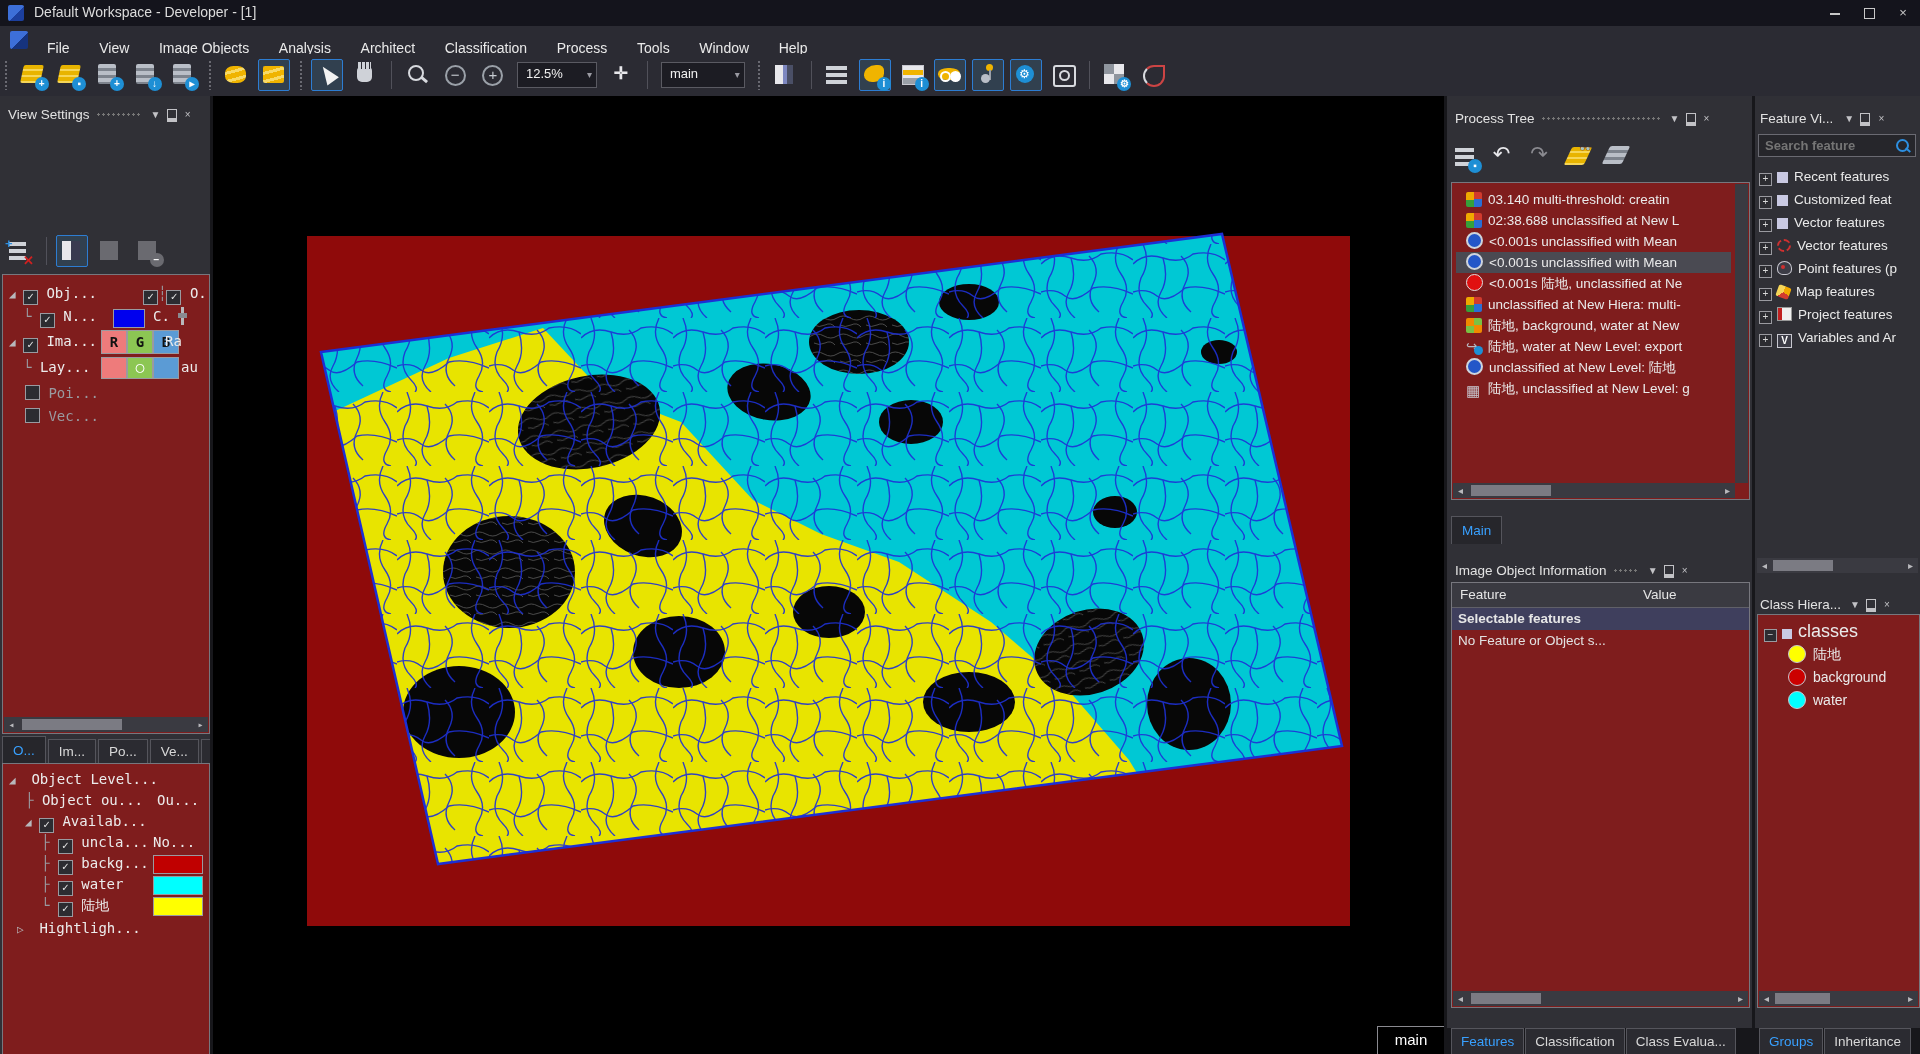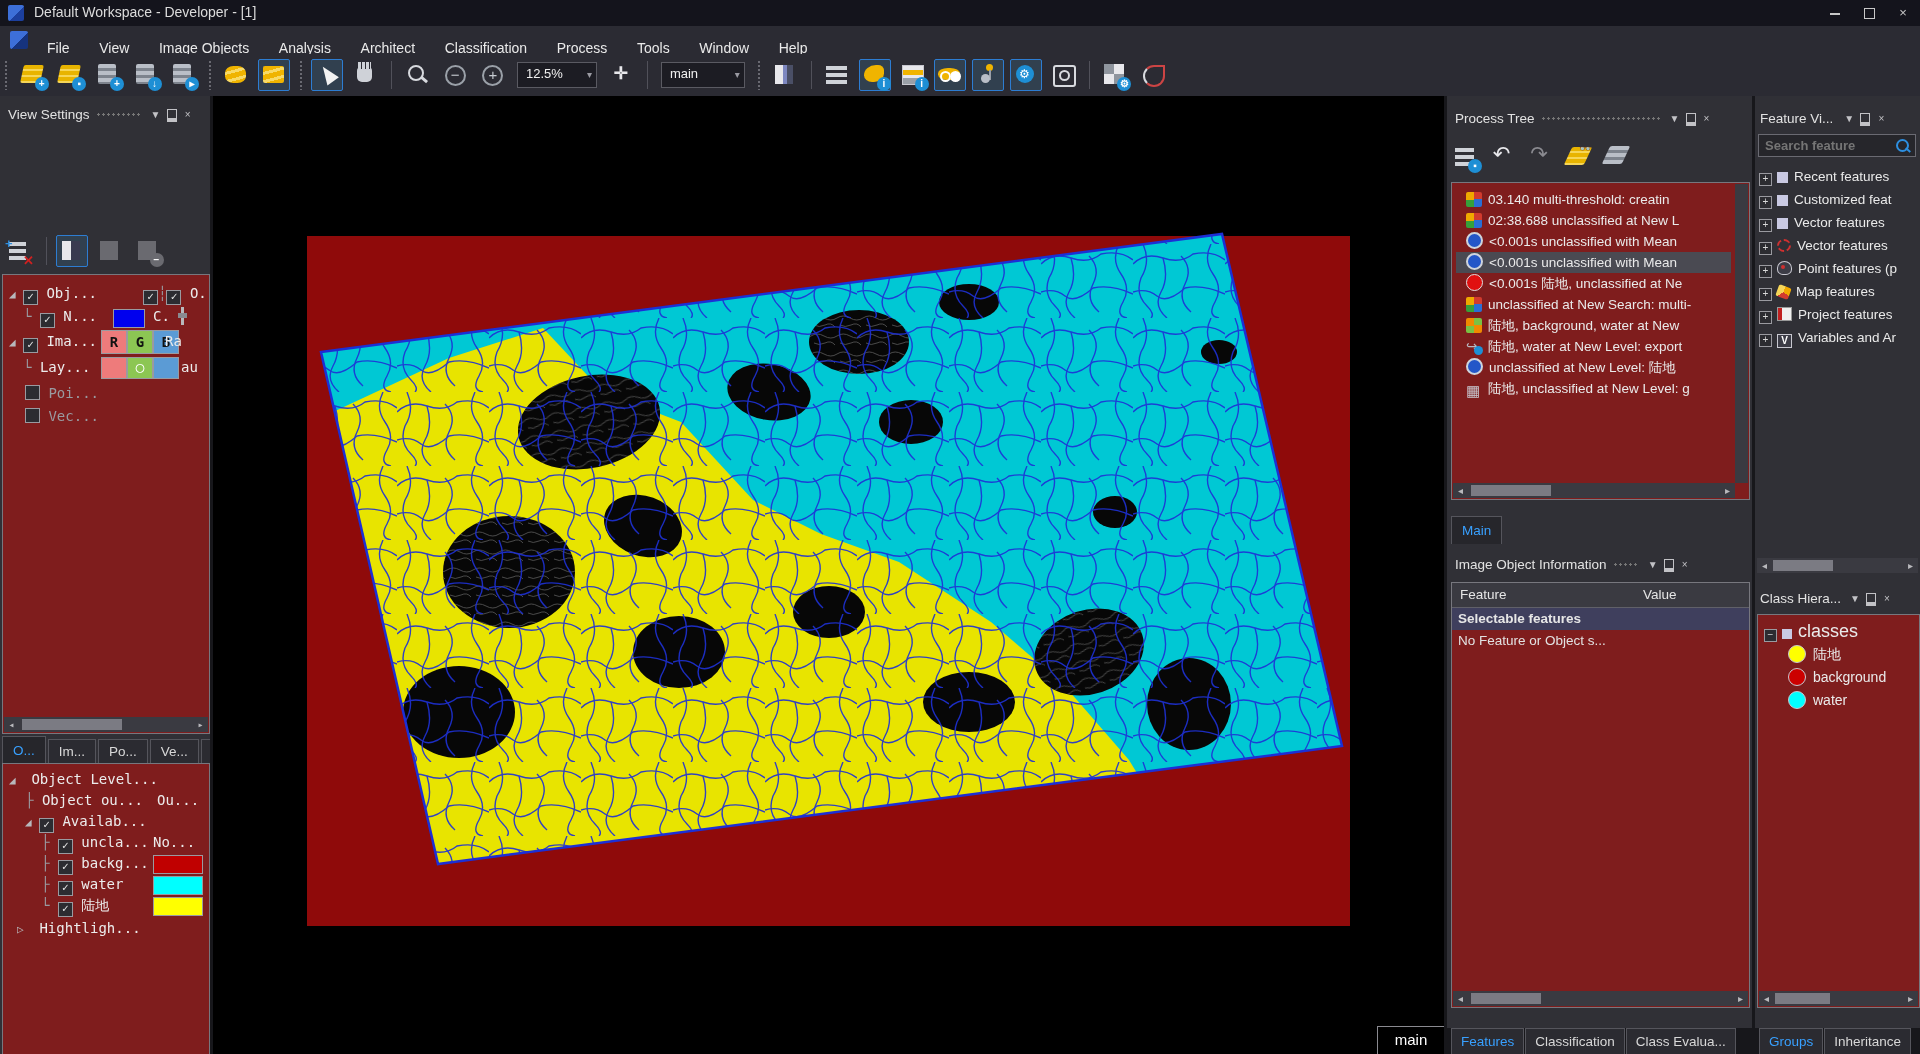--- a/index.html
+++ b/index.html
@@ -45,21 +45,21 @@
   .samples:before{content:"";position:absolute;left:13px;top:4px;width:7px;height:7px;border-radius:50%;background:#f0b400;}
   .samples:after{content:"";position:absolute;left:8px;top:14px;width:9px;height:9px;border-radius:50%;background:#b9bec7;}
   .samples .stem{position:absolute;left:16px;top:10px;width:2px;height:10px;background:#9aa0a8;}
   .gearB{position:absolute;left:5px;top:5px;width:18px;height:18px;border-radius:50%;background:#1e8fd5;color:#fff;font-size:12px;line-height:18px;text-align:center;}
   .zoomwin{position:absolute;left:5px;top:5px;width:19px;height:18px;border:2px solid #d8dadf;border-radius:3px;}
   .zoomwin:after{content:"";position:absolute;left:4px;top:3px;width:7px;height:7px;border:2px solid #d8dadf;border-radius:50%;}
   .gridgear{position:absolute;left:4px;top:4px;width:20px;height:20px;background:conic-gradient(#e8e8ec 0 25%,#8f959e 25% 50%,#e8e8ec 50% 75%,#8f959e 75%);}
   .vecpen{position:absolute;left:5px;top:5px;width:18px;height:18px;border:2.5px solid #c44;border-radius:50% 0 50% 50%;border-left-color:#d8dadf;}
   
   .panel{background:#303036;}
-  .phdr{height:26px;line-height:26px;color:#e2e2e2;font-size:13.5px;padding-left:8px;position:relative;white-space:nowrap;overflow:hidden;}
+  .phdr{height:26px;line-height:26px;color:#e2e2e2;font-size:13.5px;padding-left:8px;position:relative;white-space:nowrap;overflow:hidden;margin-top:6px;}
   .pdots{display:inline-block;width:46px;height:6px;margin:0 6px;background:radial-gradient(circle,#777 1px,transparent 1.2px) 0 0/5px 5px;vertical-align:middle;}
   .hbtn{display:inline-block;width:16px;text-align:center;color:#c2c2c6;font-size:10px;vertical-align:middle;}
   .pinic{display:inline-block;width:8px;height:8px;border:1px solid #c2c2c6;border-bottom-width:4px;vertical-align:middle;}
   .treebox{position:absolute;background:#7f1d1d;border:1px solid #77777e;}
   .mono{font-family:"DejaVu Sans Mono",monospace;}
   .chk{display:inline-block;width:13px;height:13px;border:1px solid #9a9aa0;background:#2c2c31;vertical-align:-2px;text-align:center;line-height:12px;color:#e8e8e8;font-size:11px;}
   .chk.on:after{content:"✓";}
   .trow{position:absolute;white-space:nowrap;color:#ececec;font-size:14px;}
   .exp{color:#b8b8bc;font-size:11px;display:inline-block;width:14px;}
   .tline{color:#9a9aa0;}
@@ -336,21 +336,21 @@
     <span class="tbtn"><span style="position:absolute;left:4px;top:0;font-size:21px;color:#8a8a90">↷</span></span>
     <span class="tbtn"><span class="stackY" style="transform:skewX(-25deg)"></span><span style="position:absolute;right:2px;top:1px;color:#f0b400;font-size:10px">👓</span></span>
     <span class="tbtn"><span class="stackG" style="left:4px;width:20px;height:18px;transform:skewX(-25deg)"></span></span>
   </div>
   <div class="treebox" style="left:4px;top:86px;width:297px;height:316px">
     <div class="prow" style="top:6px"><span class="pic ic-seg"></span><span>03.140   multi-threshold: creatin</span></div>
     <div class="prow" style="top:27px"><span class="pic ic-seg"></span><span>02:38.688   unclassified at  New L</span></div>
     <div class="prow" style="top:48px"><span class="pic ic-circ"></span><span>&lt;0.001s   unclassified with Mean</span></div>
     <div class="prow sel" style="top:69px"><span class="pic ic-circ"></span><span>&lt;0.001s   unclassified with Mean</span></div>
     <div class="prow" style="top:90px"><span class="pic ic-red"></span><span>&lt;0.001s   陆地, unclassified at  Ne</span></div>
-    <div class="prow" style="top:111px"><span class="pic ic-seg"></span><span>unclassified at  New Search: multi-</span></div>
+    <div class="prow" style="top:111px"><span class="pic ic-seg"></span><span>unclassified at  New Hiera: multi-</span></div>
     <div class="prow" style="top:132px"><span class="pic ic-hier"></span><span>陆地, background, water at  New</span></div>
     <div class="prow" style="top:153px"><span class="pic ic-exp2"></span><span>陆地, water at  New Level: export</span></div>
     <div class="prow" style="top:174px"><span class="pic ic-circ"></span><span>unclassified at  New Level: 陆地</span></div>
     <div class="prow" style="top:195px"><span class="pic ic-grid2">▦</span><span>陆地, unclassified at  New Level: g</span></div>
     <div class="vscroll" style="right:1px;top:1px;bottom:16px"></div>
     <div class="hscroll" style="left:1px;right:14px;bottom:1px">
       <span class="sarr" style="left:0">◂</span>
       <span class="sarr" style="right:0">▸</span>
       <span class="thumb" style="left:18px;width:80px"></span>
     </div>

